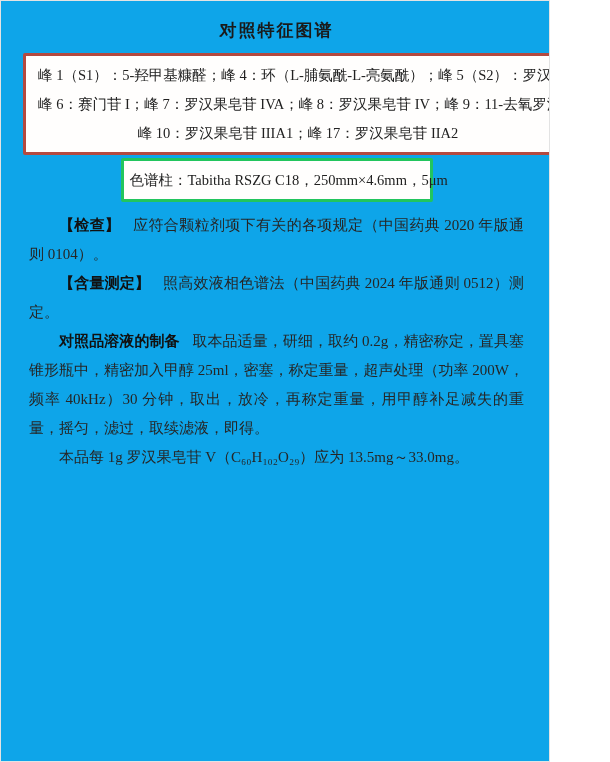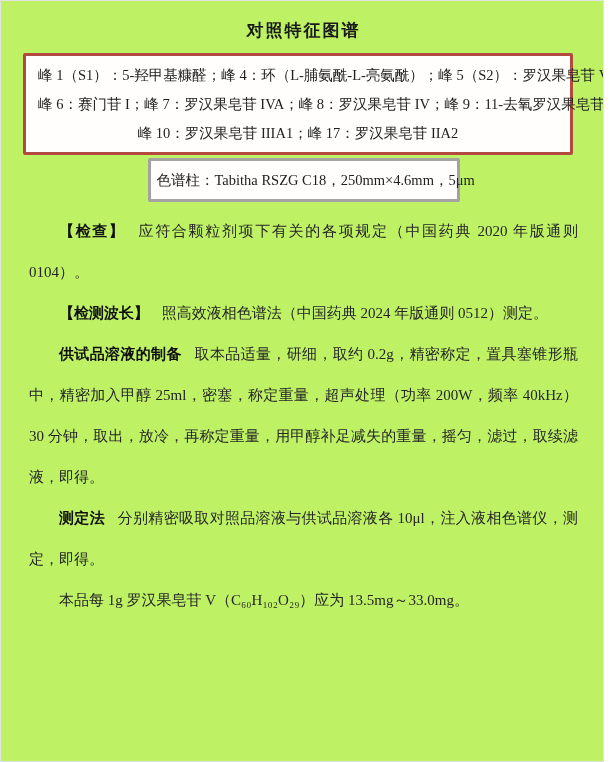--- a/index.html
+++ b/index.html
@@ -2,24 +2,24 @@
 <html><head>
 <meta charset="utf-8">
 <style>
   html, body {
     margin: 0;
     padding: 0;
     background: #ffffff;
   }
   .page {
     position: relative;
-    width: 604px;
+    width: 550px;
     height: 762px;
     box-sizing: border-box;
-    background: #bef264;
+    background: #0ea5e9;
     border: 1px solid #e3e3e3;
     padding: 12px 25px 0 28px;
     font-family: "Liberation Serif", "DejaVu Serif", serif;
     color: #212121;
     overflow: hidden;
   }
   .doc-title {
     margin: 6px 0 11px 0;
     text-align: center;
     font-size: 17px;
@@ -39,38 +39,38 @@
   .peak-line {
     text-align: center;
     font-size: 14.5px;
     line-height: 29px;
     white-space: nowrap;
   }
   .column-box {
     box-sizing: border-box;
     margin: 3px auto 0 auto;
     width: 312px;
-    border: 3px solid #a3a3a3;
+    border: 3px solid #22c55e;
     border-radius: 2px;
     padding: 5px 6px;
     background: #fffefd;
   }
   .column-line {
     text-align: center;
     font-size: 14.5px;
     line-height: 28px;
     white-space: nowrap;
   }
   .body-text {
     margin-top: 9px;
   }
   .body-text p {
     margin: 0;
     font-size: 15px;
-    line-height: 41px;
+    line-height: 29px;
     text-align: justify;
     text-indent: 2em;
     color: #262626;
   }
   .sec-label {
     font-weight: bold;
     color: #111111;
     margin-right: 0.85em;
   }
   .sec-text {
@@ -95,31 +95,28 @@
   </div>
 
   <div class="body-text">
 
     <p>
       <span class="sec-label">【检查】</span><span class="sec-text">应符合颗粒剂项下有关的各项规定（中国药典 2020 年版通则 0104）。</span>
     </p>
 
 
     <p>
-      <span class="sec-label">【检测波长】</span><span class="sec-text">照高效液相色谱法（中国药典 2024 年版通则 0512）测定。</span>
+      <span class="sec-label">【含量测定】</span><span class="sec-text">照高效液相色谱法（中国药典 2024 年版通则 0512）测定。</span>
     </p>
 
 
 
     <p>
-      <span class="sec-label">供试品溶液的制备</span><span class="sec-text">取本品适量，研细，取约 0.2g，精密称定，置具塞锥形瓶中，精密加入甲醇 25ml，密塞，称定重量，超声处理（功率 200W，频率 40kHz）30 分钟，取出，放冷，再称定重量，用甲醇补足减失的重量，摇匀，滤过，取续滤液，即得。</span>
+      <span class="sec-label">对照品溶液的制备</span><span class="sec-text">取本品适量，研细，取约 0.2g，精密称定，置具塞锥形瓶中，精密加入甲醇 25ml，密塞，称定重量，超声处理（功率 200W，频率 40kHz）30 分钟，取出，放冷，再称定重量，用甲醇补足减失的重量，摇匀，滤过，取续滤液，即得。</span>
     </p>
 
-    <p>
-      <span class="sec-label">测定法</span><span class="sec-text">分别精密吸取对照品溶液与供试品溶液各 10μl，注入液相色谱仪，测定，即得。</span>
-    </p>
 
     <p>
       <span class="sec-text">本品每 1g 罗汉果皂苷 V（C₆₀H₁₀₂O₂₉）应为 13.5mg～33.0mg。</span>
     </p>
 
   </div>
 </div>
 
 </body></html>

